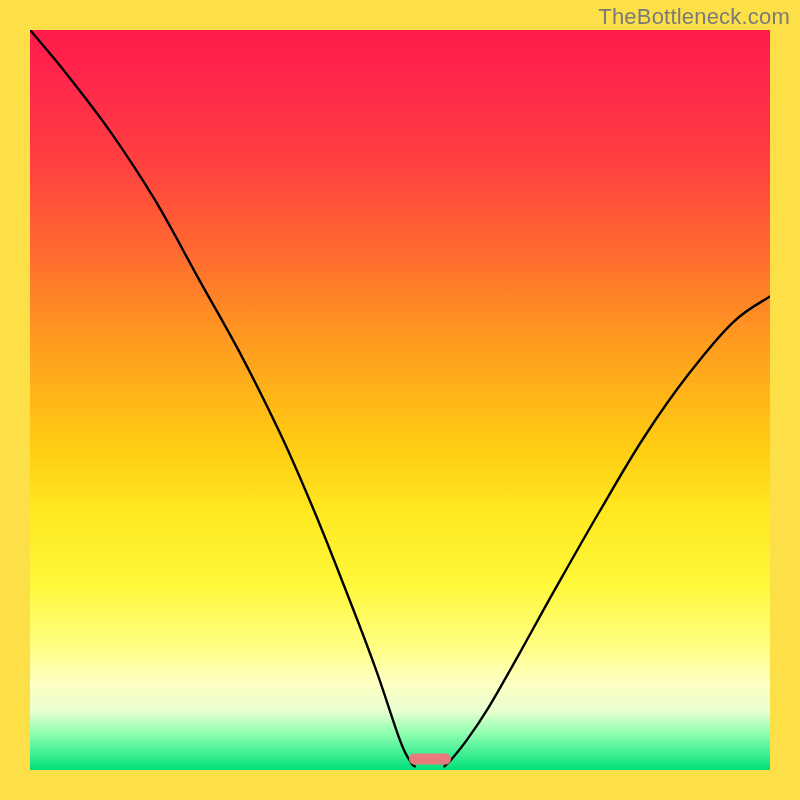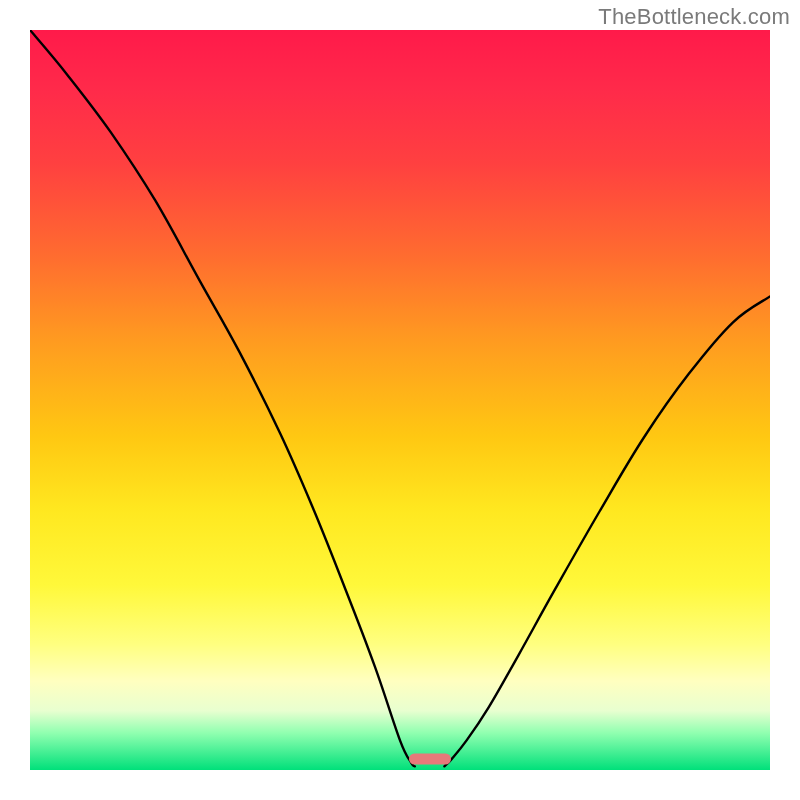--- a/index.html
+++ b/index.html
@@ -10,21 +10,21 @@
     background: #000;
     overflow: hidden;
     font-family: Arial, Helvetica, sans-serif;
   }
   .frame {
     position: absolute;
     left: 0;
     top: 0;
     width: 800px;
     height: 800px;
-    background: #ffffff;
+    background: #fde047;
   }
   .plot {
     position: absolute;
     left: 30px;
     top: 30px;
     width: 740px;
     height: 740px;
     background: linear-gradient(
       to bottom,
       #ff1a4a 0%,

